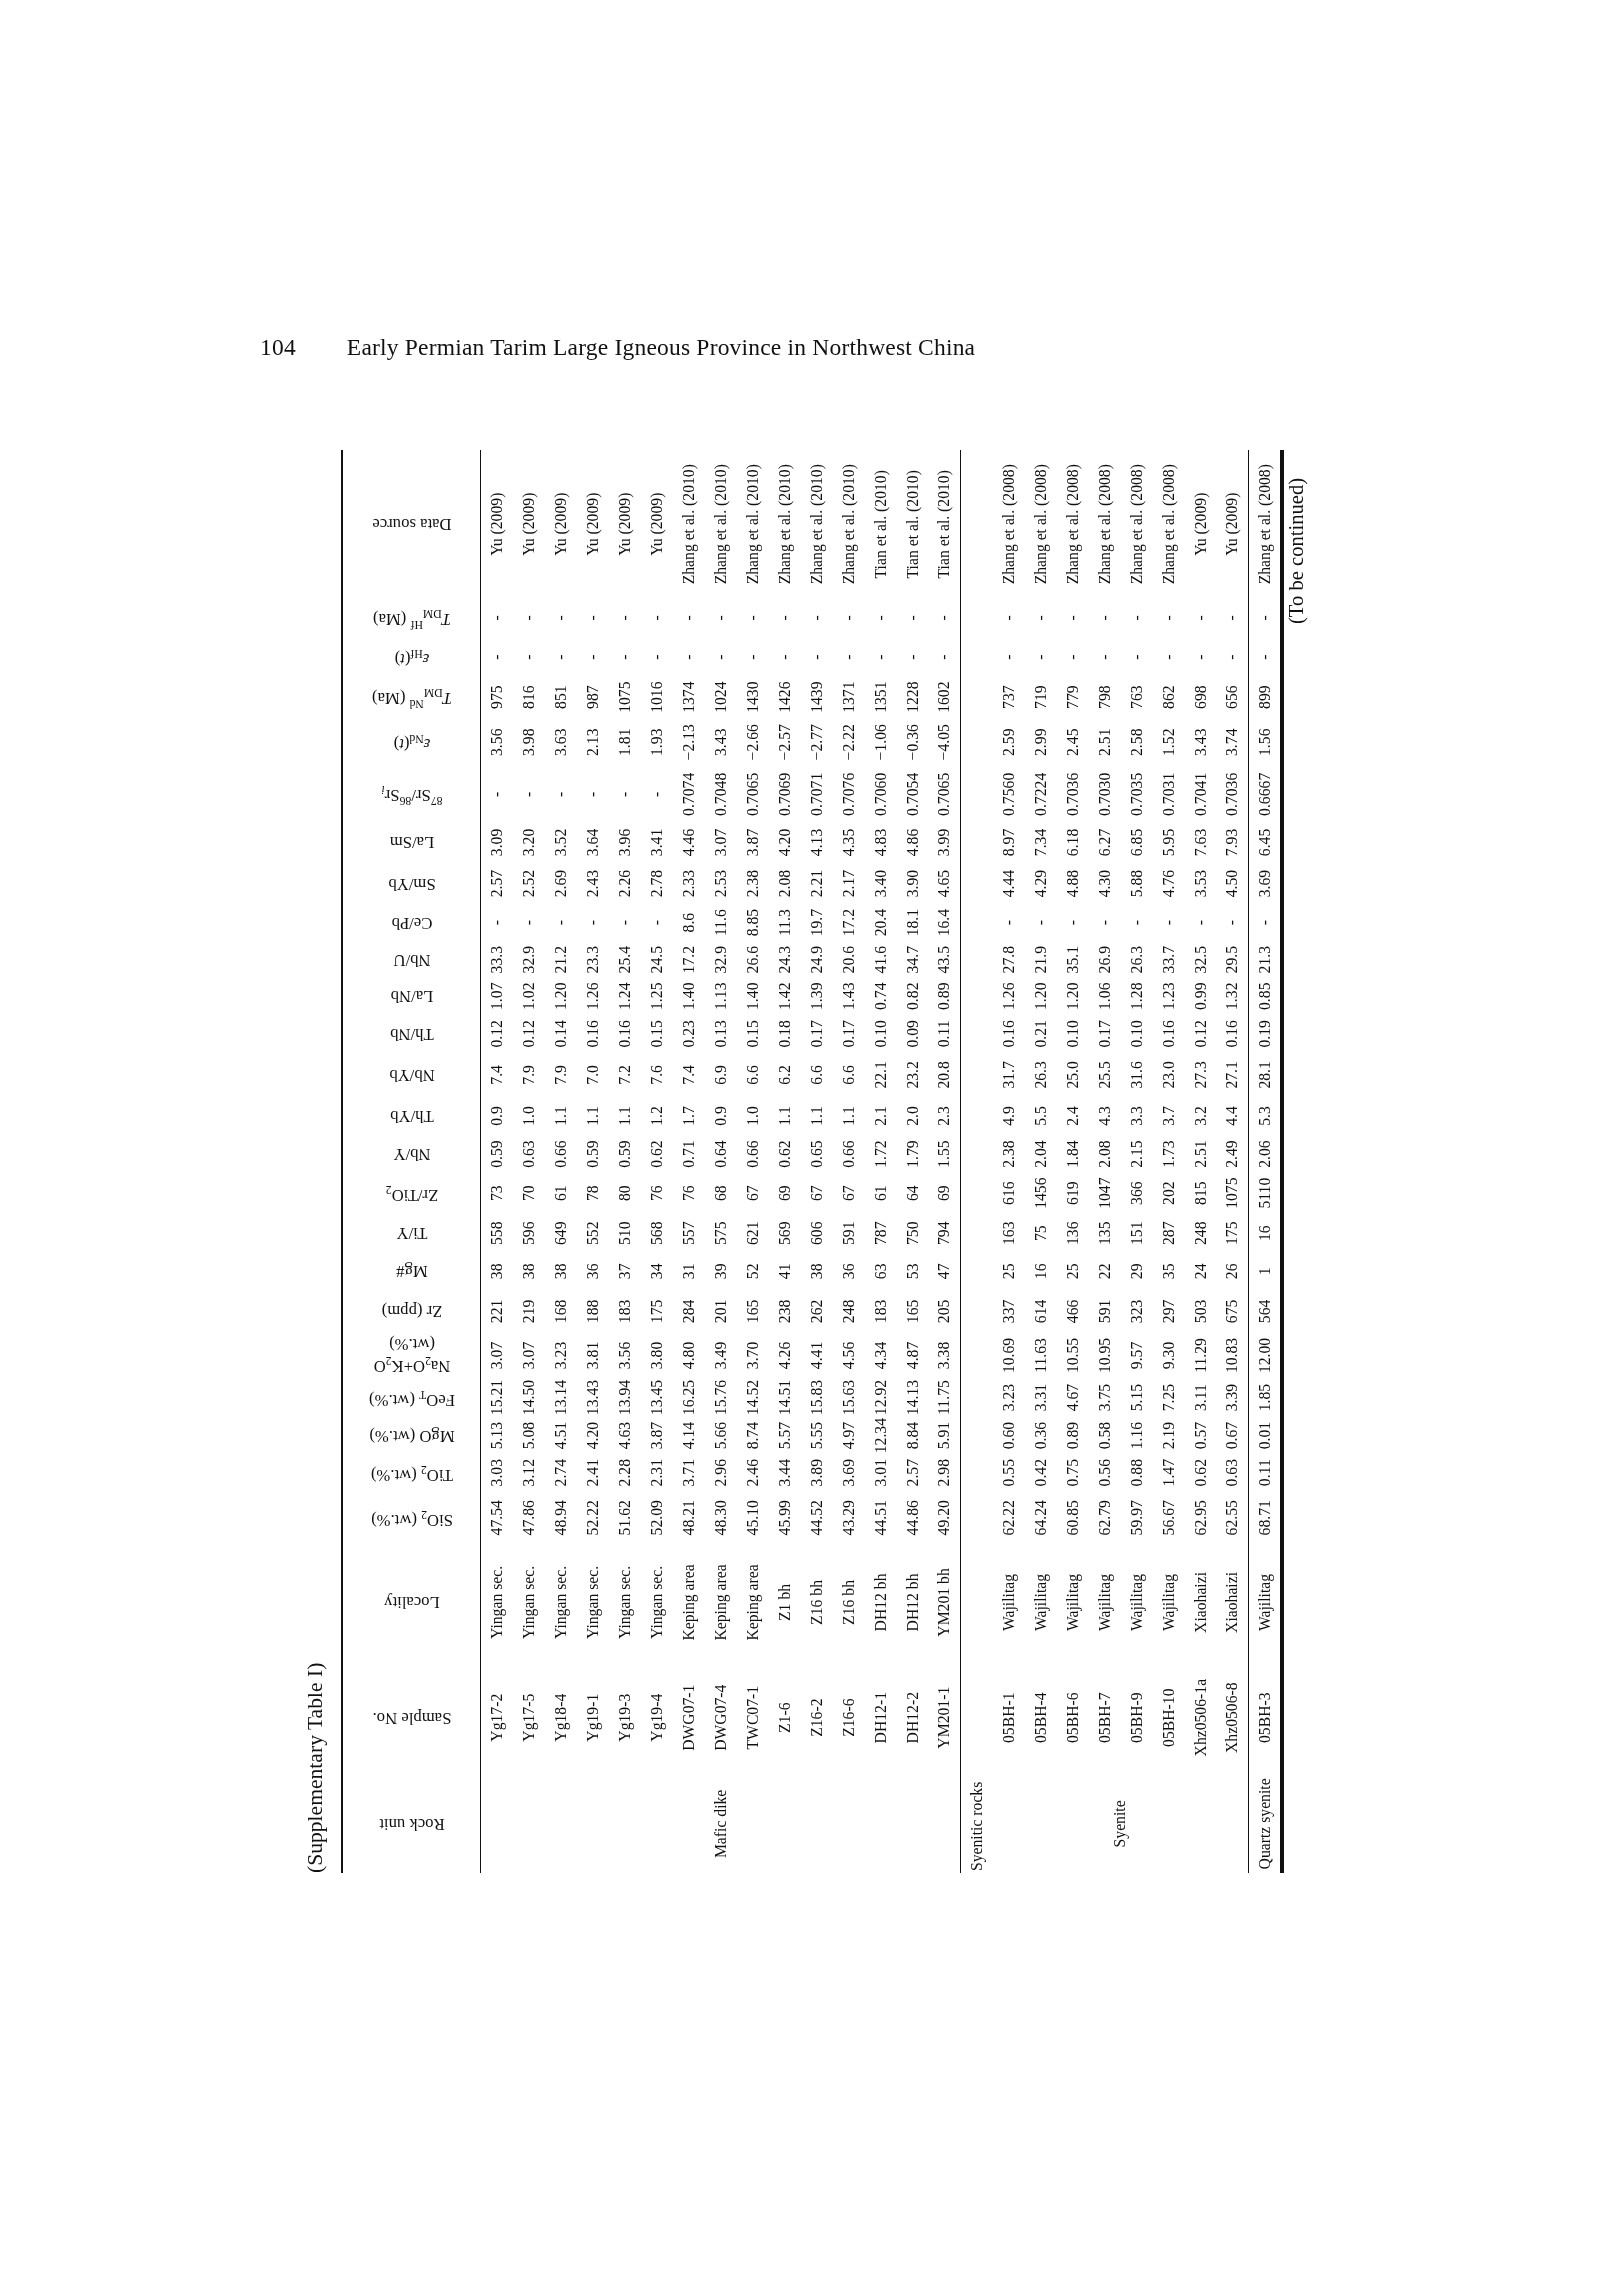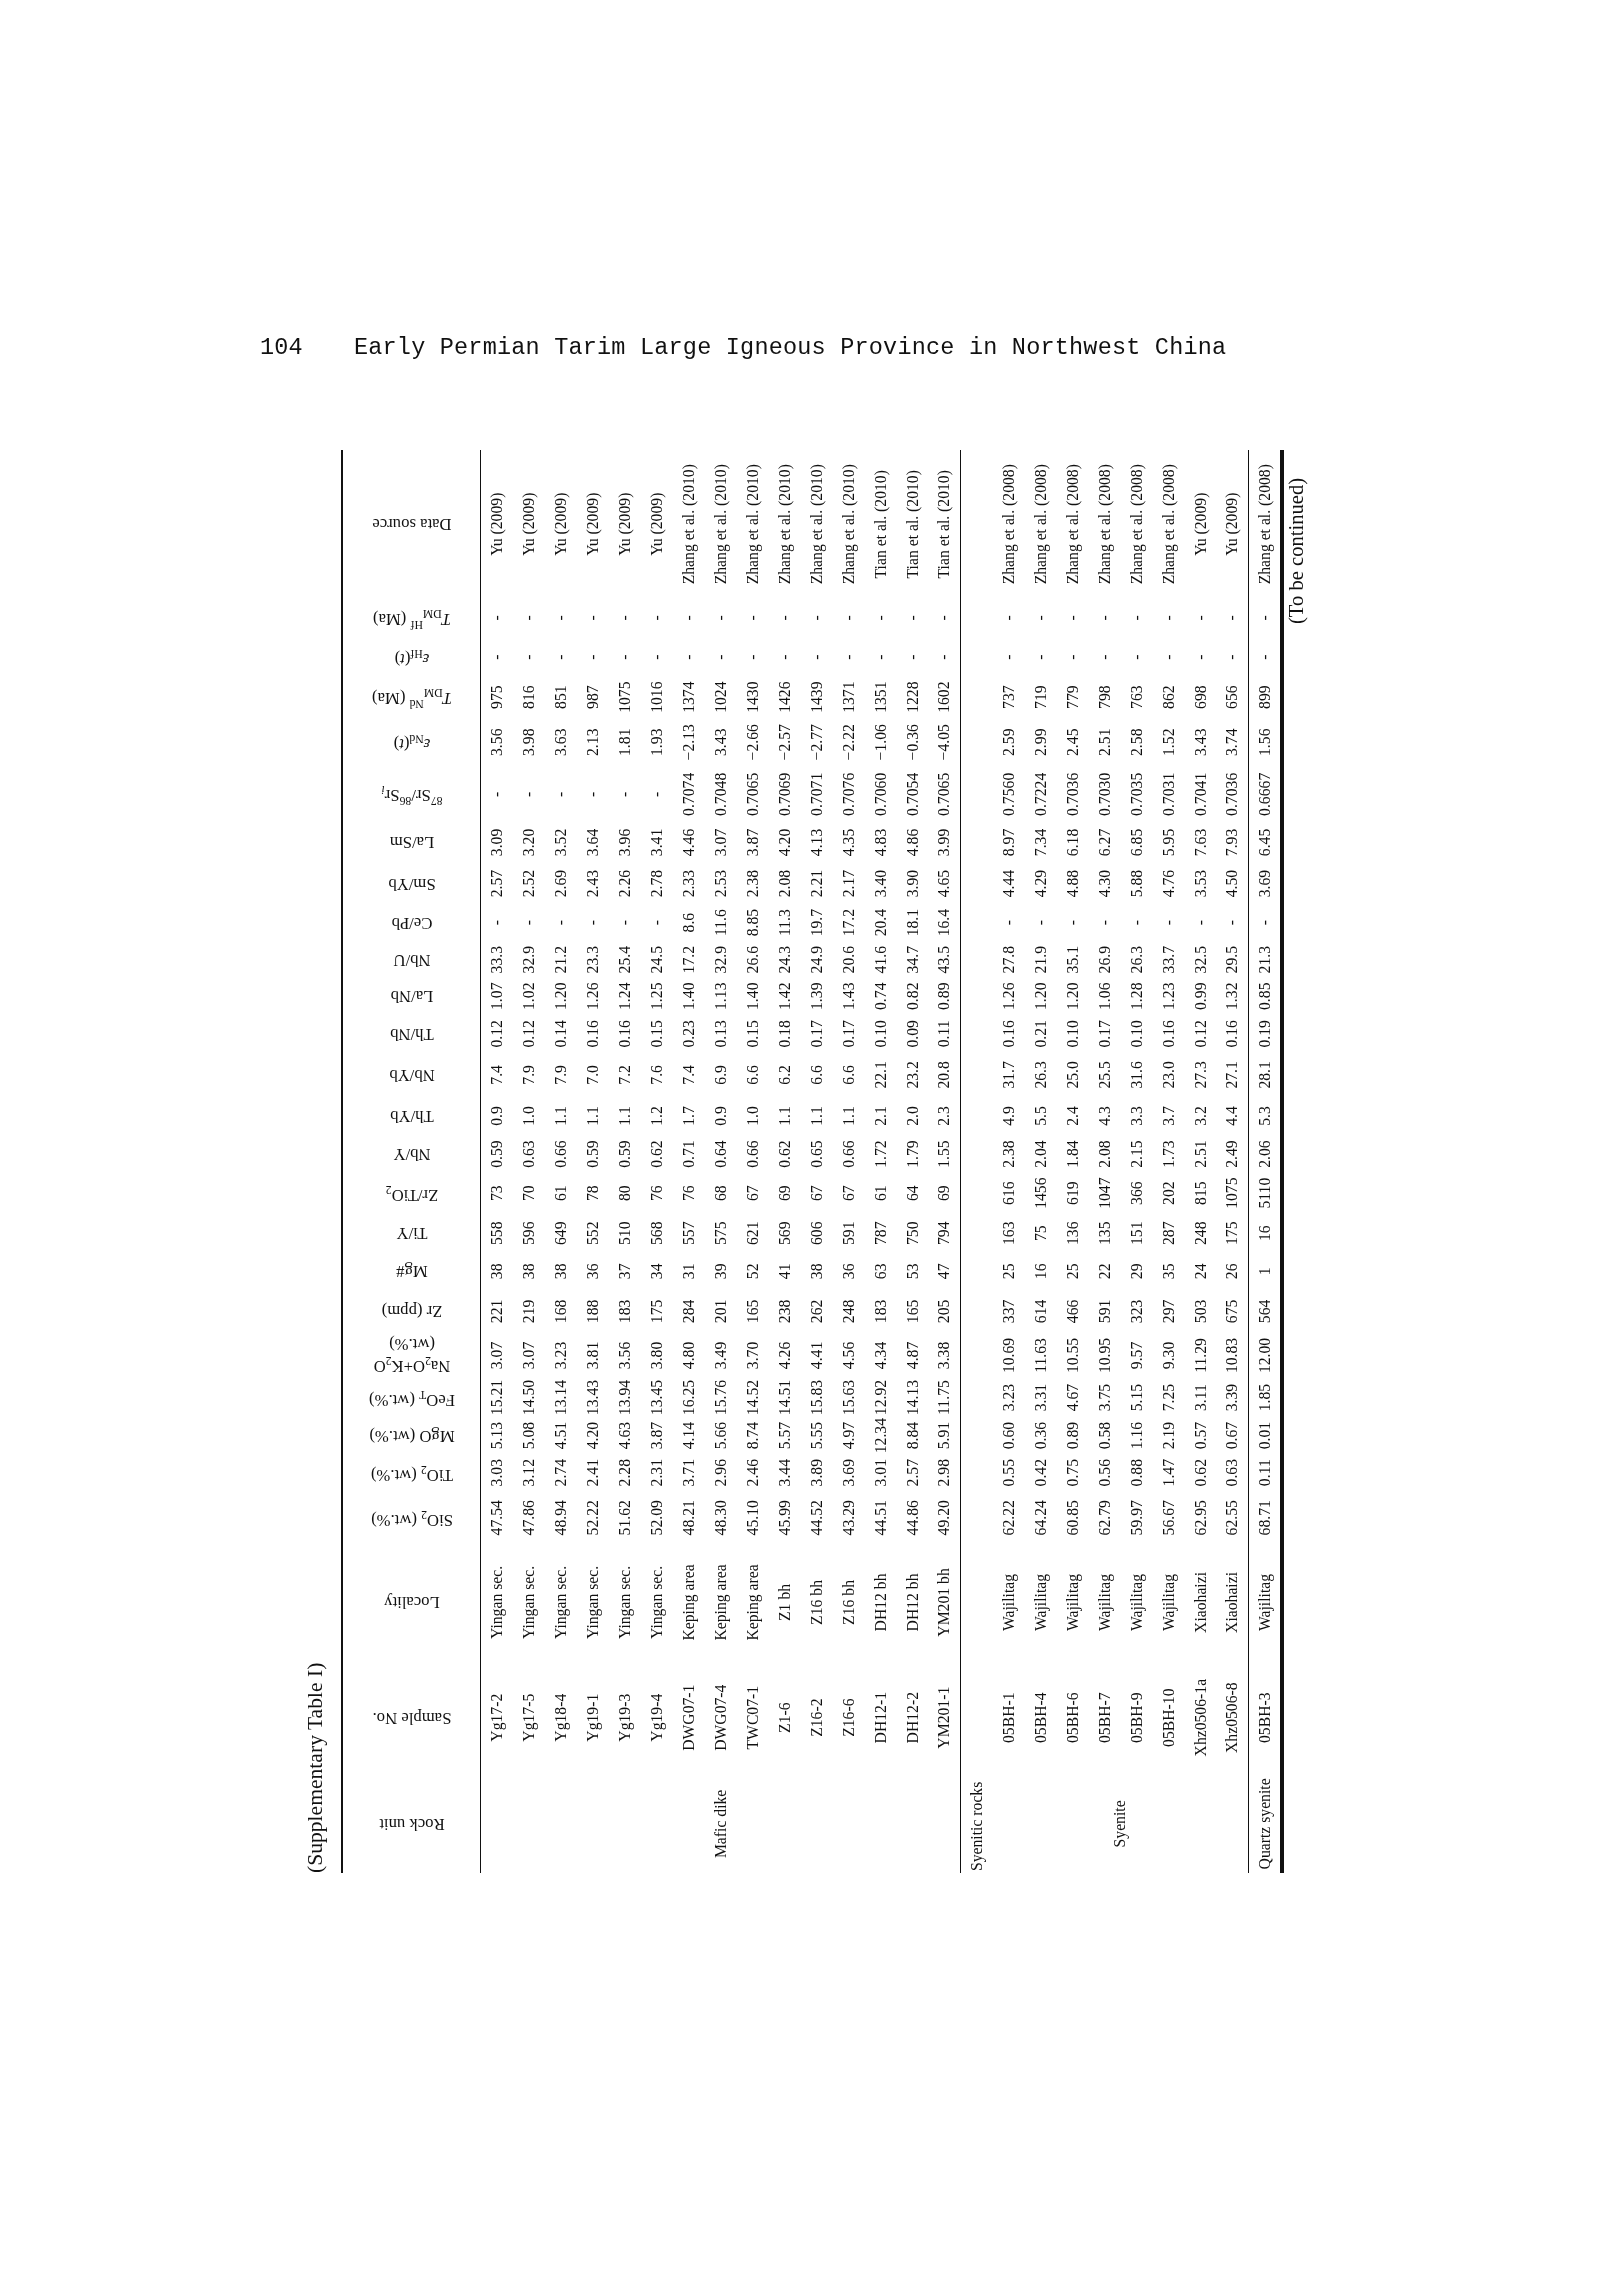--- a/index.html
+++ b/index.html
@@ -1,21 +1,21 @@
 <!DOCTYPE html>
 <html><head>
 <meta charset="utf-8">
 <style>
   html,body { margin:0; padding:0; }
   body { width:1620px; height:2292px; background:#ffffff; }
   .page { position:relative; width:1620px; height:2292px; background:#ffffff;
           font-family:"Liberation Serif", serif; color:#111111; overflow:hidden; }
 
   .running-head { position:absolute; left:260px; top:334px; font-size:23.5px;
-                  white-space:nowrap; letter-spacing:0.2px;font-family:Liberation Mono, monospace; }
+                  white-space:nowrap; letter-spacing:0.2px; }
   .pageno { display:inline-block; margin-right:51px; }
 
   .rot { transform:rotate(-90deg); transform-origin:0 0; position:absolute; white-space:nowrap; }
   .supp-caption { left:303px; top:1873px; font-size:21.6px; }
   .tbc { left:1285px; top:624px; font-size:20.6px; }
 
   .table-wrap { position:absolute; left:341px; top:1873px; width:1423px; height:943px;
                 transform:rotate(-90deg); transform-origin:0 0; }
   .geo-table { border-collapse:collapse; table-layout:fixed; width:1423px;
                border-top:2.2px solid #111; }

